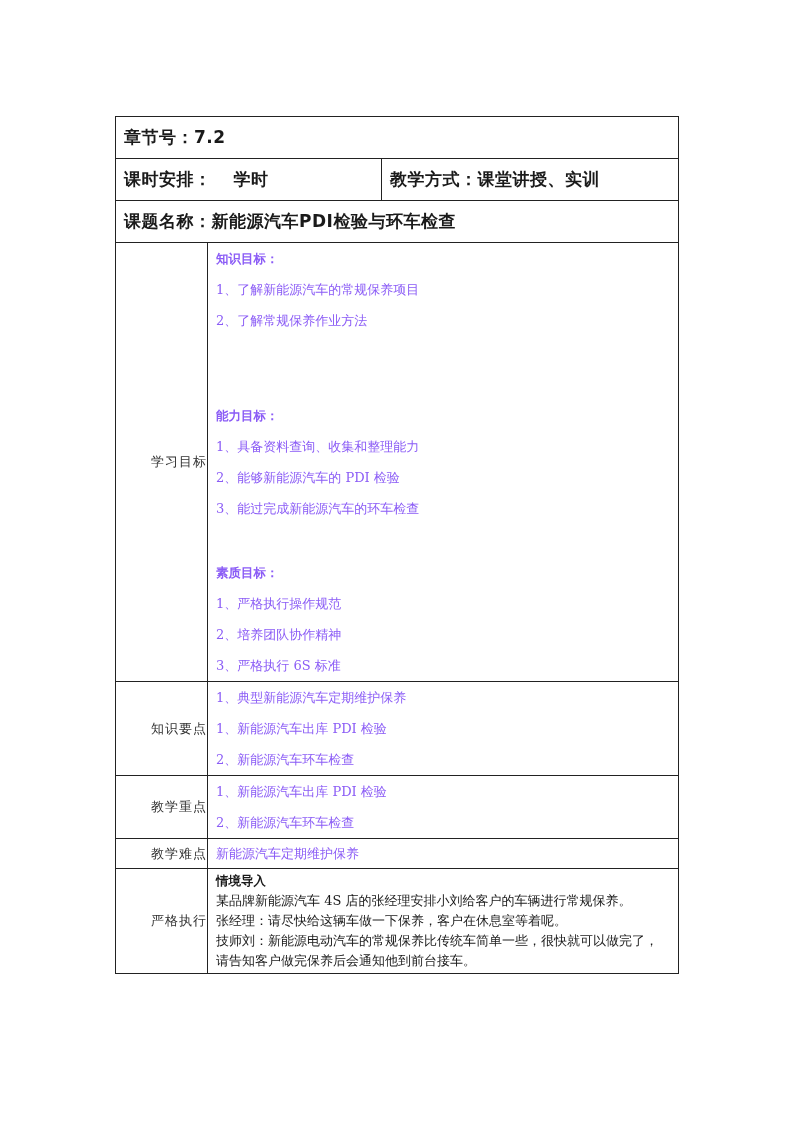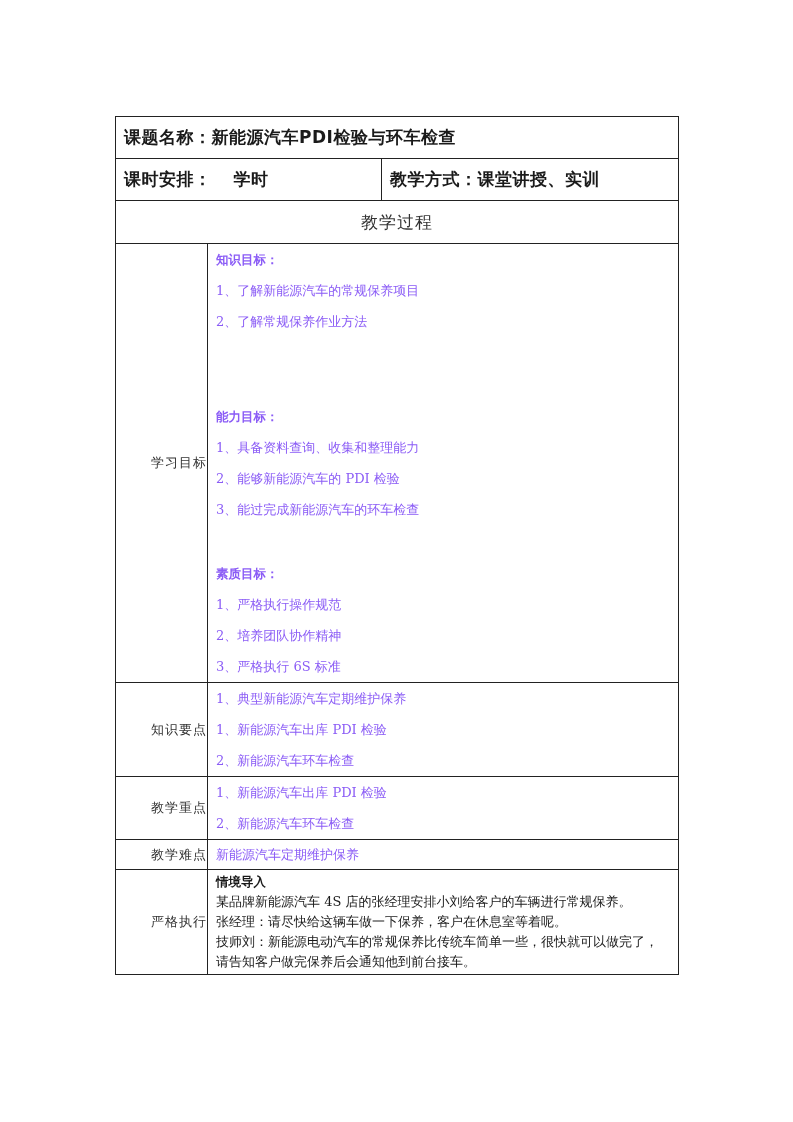--- a/index.html
+++ b/index.html
@@ -28,39 +28,41 @@
 
 <div class="page">
 <table>
   <colgroup>
         <col style="width:92px">
         <col style="width:174px">
         <col style="width:297px">
       </colgroup>
 
   <tbody>
-
-  <tr class="hdr-row">
+        <tr class="hdr-row">
     <td colspan="3" class="hdr">
-      <span>课题名称：</span><span>新能源汽车PDI检验与环车检查</span>
+      <span>章节号：</span><span>7.2</span>
     </td>
   </tr>
 
   <tr class="hdr-row">
     <td colspan="2" class="hdr">
       <span>课时安排：</span><span class="gap"></span><span>学时</span>
     </td>
     <td class="hdr">
       <span>教学方式：</span><span>课堂讲授、实训</span>
     </td>
   </tr>
 
-  <tr>
-    <td colspan="3" class="proc">教学过程</td>
+  <tr class="hdr-row">
+    <td colspan="3" class="hdr">
+      <span>课题名称：</span><span>新能源汽车PDI检验与环车检查</span>
+    </td>
   </tr>
+
 
   <tr>
     <td class="label">学习目标</td>
     <td colspan="2" class="content">
       <div class="line bold">知识目标：</div>
       <div class="line">1、了解新能源汽车的常规保养项目</div>
       <div class="line">2、了解常规保养作业方法</div>
       <div class="spacer-big"></div>
       <div class="line bold">能力目标：</div>
       <div class="line">1、具备资料查询、收集和整理能力</div>

